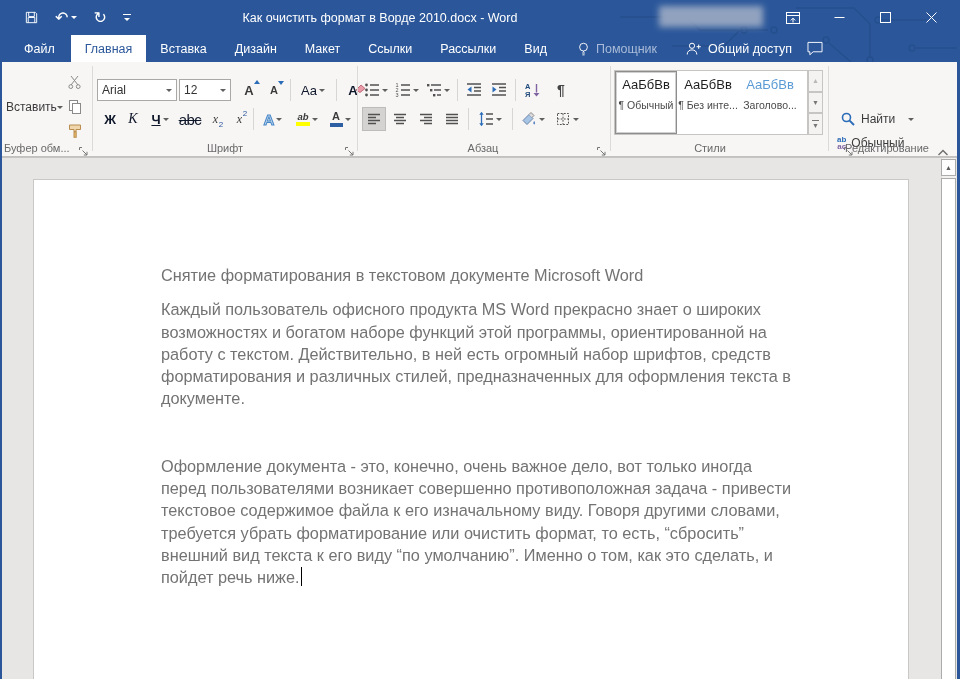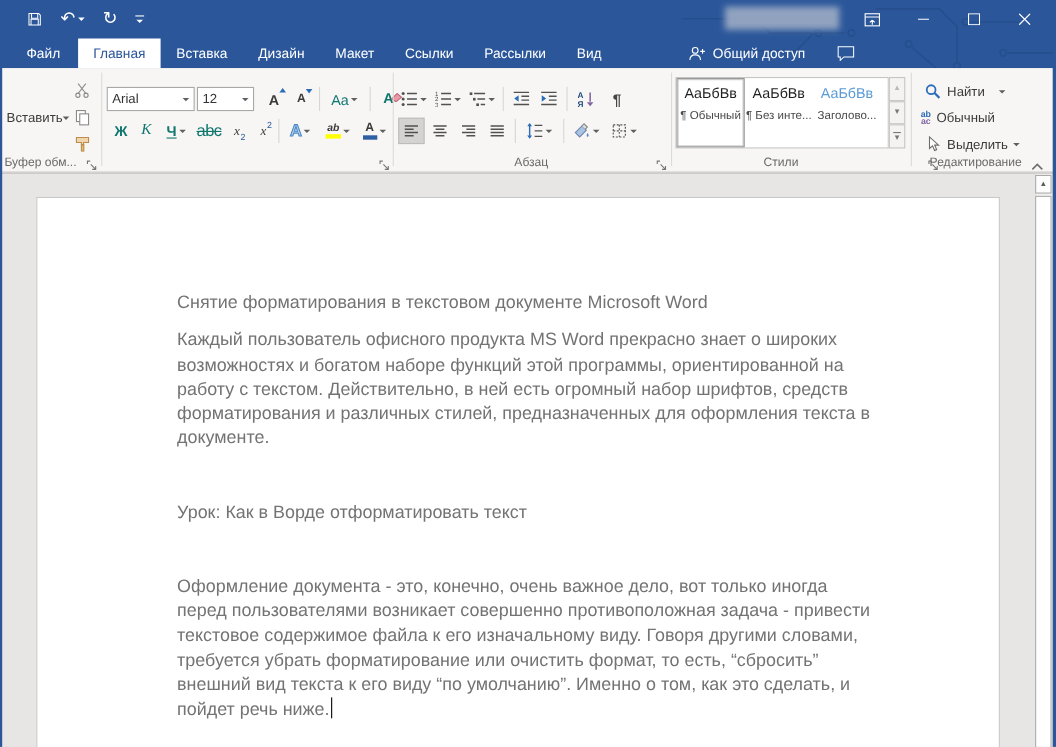--- a/index.html
+++ b/index.html
@@ -35,21 +35,21 @@
   .group-label{position:absolute;top:80px;font-size:11px;color:#696969;text-align:center;white-space:nowrap;}
   .launch{position:absolute;top:81px;width:11px;height:11px;}
   .rbtn{position:absolute;height:24px;display:flex;align-items:center;justify-content:center;gap:2px;color:#3b3b3b;}
   .combo{position:absolute;top:17px;height:22px;background:#fff;border:1px solid #aaa8a6;box-sizing:border-box;display:flex;align-items:center;padding:0 4px;font-size:12px;color:#333;}
   .combo .dd{margin-left:auto;}
   
   .paste-btn{position:absolute;left:6px;top:8px;width:54px;height:70px;display:flex;align-items:center;}
   .paste-label{font-size:12px;color:#3b3b3b;margin-top:3px;}
   .small-btn{position:absolute;left:62px;width:26px;height:24px;display:flex;align-items:center;justify-content:center;}
   
-  .tico{font-size:13px;color:#0f766e;line-height:1;}
+  .tico{font-size:13px;color:#0f172a;line-height:1;}
   .bold-ico{font-weight:bold;}
   .ital-ico{font-style:italic;font-family:"Liberation Serif",serif;font-size:14px;}
   .und-ico{text-decoration:underline;font-weight:bold;}
   .strike-ico{font-size:15px;text-decoration:line-through;letter-spacing:-.5px;}
   .subsup{position:relative;font-size:12px;font-style:italic;font-family:"Liberation Serif",serif;}
   .subsup .mk{position:absolute;font-size:8px;font-style:normal;color:#2b579a;font-family:"Liberation Sans",sans-serif;}
   .fx-a{font-size:15px;font-weight:bold;color:#bcd4ec;-webkit-text-stroke:1px #4a89c8;}
   .stack{display:flex;flex-direction:column;align-items:center;line-height:1;}
   .hl-bar{width:14px;height:4px;background:#ffff00;margin-top:1px;}
   .fc-bar{width:13px;height:4px;background:#2e5fa3;margin-top:1px;}
@@ -64,21 +64,21 @@
   .stylecard{width:62px;height:100%;box-sizing:border-box;padding-top:6px;display:flex;flex-direction:column;align-items:center;justify-content:flex-start;gap:8px;border:1px solid transparent;}
   .stylecard .prev{font-size:13px;color:#1f1f1f;line-height:1;}
   .stylecard .nm{font-size:10.5px;color:#4a4a4a;white-space:nowrap;}
   .stylecard.selected{border:1px solid #8d8d8d;background:#fff;box-shadow:inset 0 0 0 1px #d0d0d0;}
   .stylecard.heading .prev{color:#5b9bd5;}
   .gal-scroll{position:absolute;left:808px;top:8px;width:15px;height:65px;display:flex;flex-direction:column;}
   .gal-btn{flex:1;background:#f4f3f2;border:1px solid #c6c5c4;box-sizing:border-box;display:flex;flex-direction:column;align-items:center;justify-content:center;font-size:7px;color:#777;line-height:1;}
   .gal-btn.dis{color:#b8b8b8;}
   .gal-btn .bar{width:7px;height:1px;background:#777;margin-bottom:1px;}
   
-  .ed-row{position:absolute;left:840px;height:22px;display:flex;align-items:center;gap:5px;font-size:12px;color:#3b3b3b;}
+  .ed-row{position:absolute;left:840px;height:22px;display:flex;align-items:center;gap:5px;font-size:12px;color:#3b3b3b;margin-top:36px;}
   
   .docarea{position:absolute;top:157px;left:0;width:960px;height:522px;background:#e7e6e5;border-top:1px solid #c6c4c2;box-sizing:border-box;}
   .page{position:absolute;left:33px;top:21px;width:876px;height:502px;background:#fff;border:1px solid #cac8c6;box-sizing:border-box;}
   .doc-content{position:absolute;left:127px;top:84px;width:712px;font-size:16.3px;line-height:22.3px;color:#737373;}
   .doc-content .ptxt{white-space:pre;}
   .m-para1{margin-top:12px;}
   .m-lesson{margin-top:45px;}
   .m-para2{margin-top:45px;}
   .caret{display:inline-block;width:1.3px;height:19px;background:#000;vertical-align:-3px;margin-left:1px;}
   
@@ -126,20 +126,21 @@
             <span class="dd dd-w"></span>
           </span>
         <span class="ub">
             <span>↻</span>
           </span>
         <span class="ub qat-more">
             <span class="bar"></span>
             <span class="dd dd-w"></span>
           </span>
       </div>
+      <div class="title-text">Как очистить формат в Ворде 2010.docx - Word</div>
       <div class="redact"></div>
       <div class="winctl">
         <span class="winbtn">
           <svg width="16" height="16" viewBox="0 0 16 16" fill="none" stroke="#fff">
             <rect x="1.5" y="2.5" width="13" height="11"></rect>
               <path d="M1.5 5.5 h13"></path>
               <path d="M8 12.5 V8.2 M8 8.2 l-2.2 2.2 M8 8.2 l2.2 2.2"></path>
           </svg>
         </span>
         <span class="winbtn">
@@ -162,20 +163,27 @@
 
     <div class="tabrow">
       <div class="tab tab-file">Файл</div>
       <div class="tab active">Главная</div>
       <div class="tab">Вставка</div>
       <div class="tab">Дизайн</div>
       <div class="tab">Макет</div>
       <div class="tab">Ссылки</div>
       <div class="tab">Рассылки</div>
       <div class="tab">Вид</div>
+      <div class="tab tab-assist">
+        <svg width="13" height="16" viewBox="0 0 14 16" fill="none" stroke="#fff">
+          <circle cx="7" cy="6" r="4.2"></circle>
+            <path d="M5.5 12.3 h3 M5.8 14.3 h2.4 M7 10.2 v1"></path>
+        </svg>
+        <span>Помощник</span>
+      </div>
       <div class="spacer"></div>
       <div class="tab tab-share">
         <svg width="17" height="16" viewBox="0 0 17 16" fill="none" stroke="#fff">
           <circle cx="7" cy="4.8" r="2.6"></circle>
             <path d="M2.2 13.5 c0-3.2 2.2-4.6 4.8-4.6 s4.8 1.4 4.8 4.6"></path>
             <path d="M13.7 3.6 v4.2 M11.6 5.7 h4.2"></path>
         </svg>
         <span>Общий доступ</span>
       </div>
       <div class="tab-comment">
@@ -286,20 +294,21 @@
       </span>
         <span class="dd"></span>
     </div>
     <div class="rbtn" style="left:324px;top:45px;width:32px">
       <span class="stack">
         <span style="font-size:11px;font-weight:bold">А</span>
         <span class="fc-bar"></span>
       </span>
         <span class="dd"></span>
     </div>
+    <div class="group-label" style="left:100px;width:250px">Шрифт</div>
     <span class="launch" style="left:344px">
       <svg width="11" height="11" viewBox="0 0 11 11" fill="none" stroke="#767676">
           <path d="M1.5 4 V1.5 H4"></path>
           <path d="M4.5 4.5 L9 9 M9 5.8 V9 H5.8"></path>
         </svg>
     </span>
     <div class="gdiv" style="left:357px"></div>
 
     <div class="rbtn" style="left:362px;top:16px;width:28px">
       <svg width="16" height="16" viewBox="0 0 16 16">
@@ -488,21 +497,20 @@
 
   <div class="docarea">
     <div class="page">
       <div class="doc-content">
         <div class="ptxt">Снятие форматирования в текстовом документе Microsoft Word</div>
         <div class="ptxt m-para1">Каждый пользователь офисного продукта MS Word прекрасно знает о широких
 возможностях и богатом наборе функций этой программы, ориентированной на
 работу с текстом. Действительно, в ней есть огромный набор шрифтов, средств
 форматирования и различных стилей, предназначенных для оформления текста в
 документе.</div>
-        <div class="ptxt m-lesson">Урок: Как в Ворде отформатировать текст</div>
         <div class="m-para2"><span class="ptxt">Оформление документа - это, конечно, очень важное дело, вот только иногда
 перед пользователями возникает совершенно противоположная задача - привести
 текстовое содержимое файла к его изначальному виду. Говоря другими словами,
 требуется убрать форматирование или очистить формат, то есть, “сбросить”
 внешний вид текста к его виду “по умолчанию”. Именно о том, как это сделать, и
 пойдет речь ниже.</span><span class="caret"></span></div>
       </div>
     </div>
     <div class="sb-track"></div>
     <div class="sb-up">▲</div>

